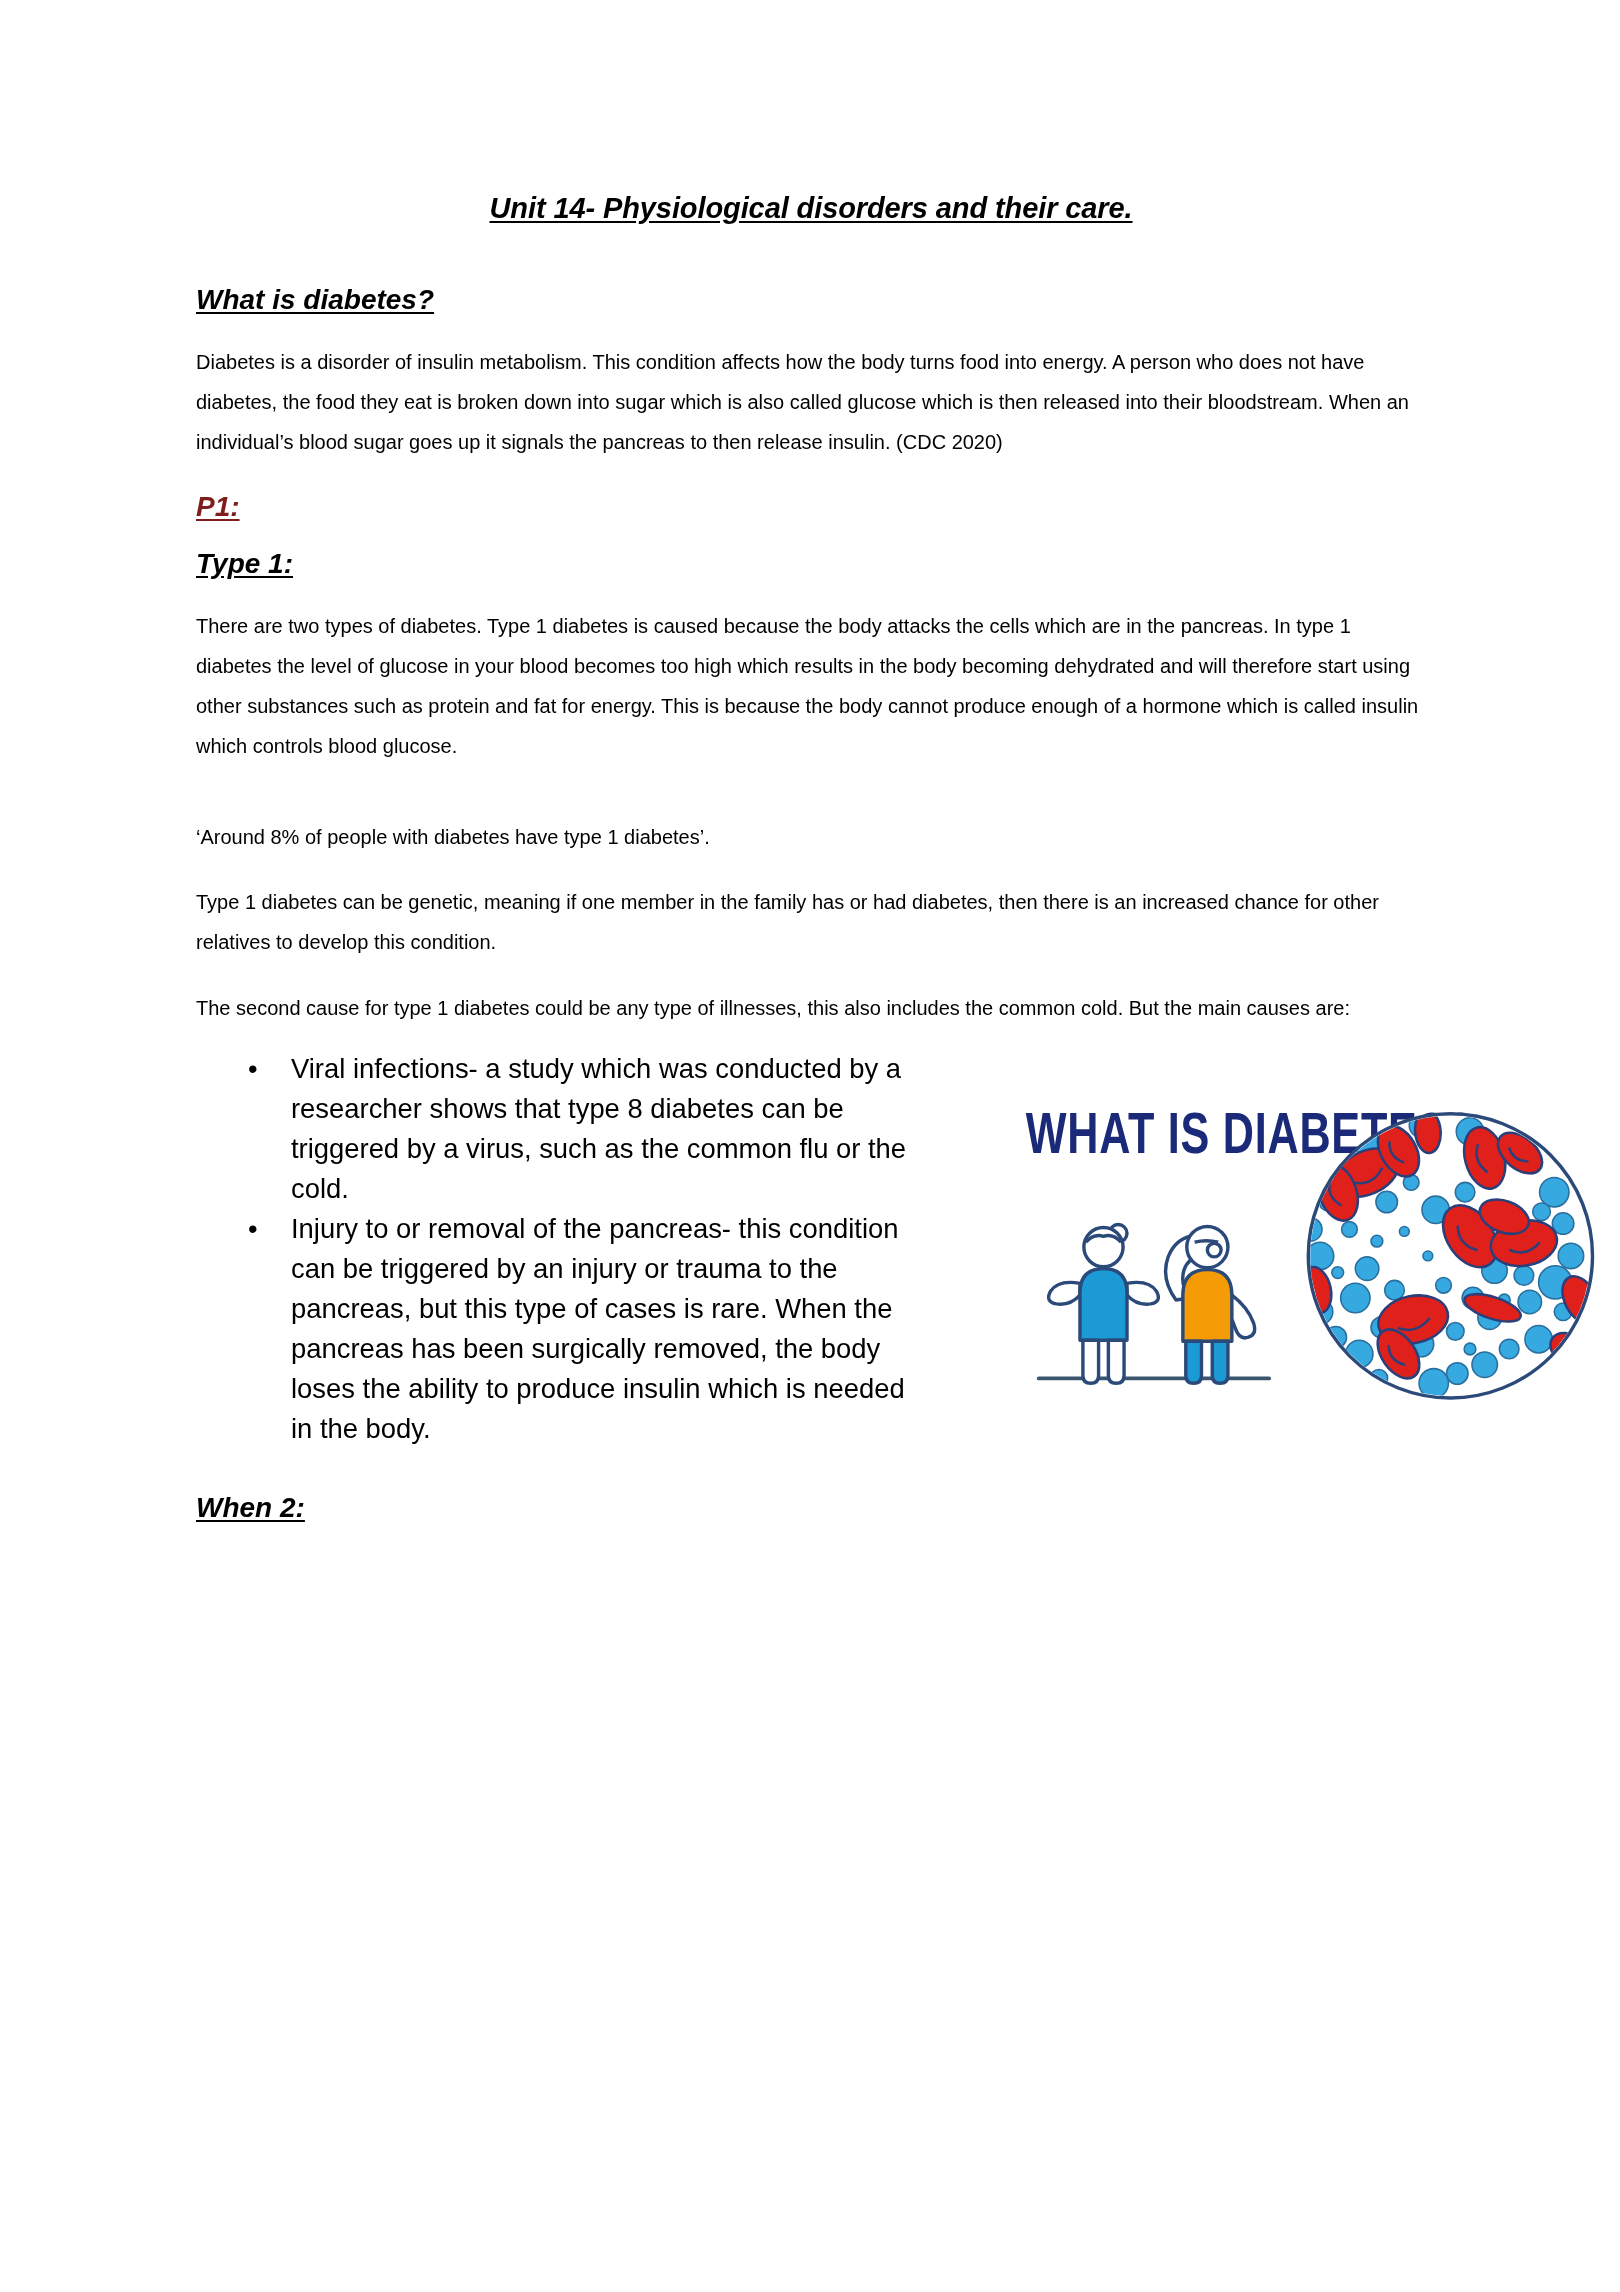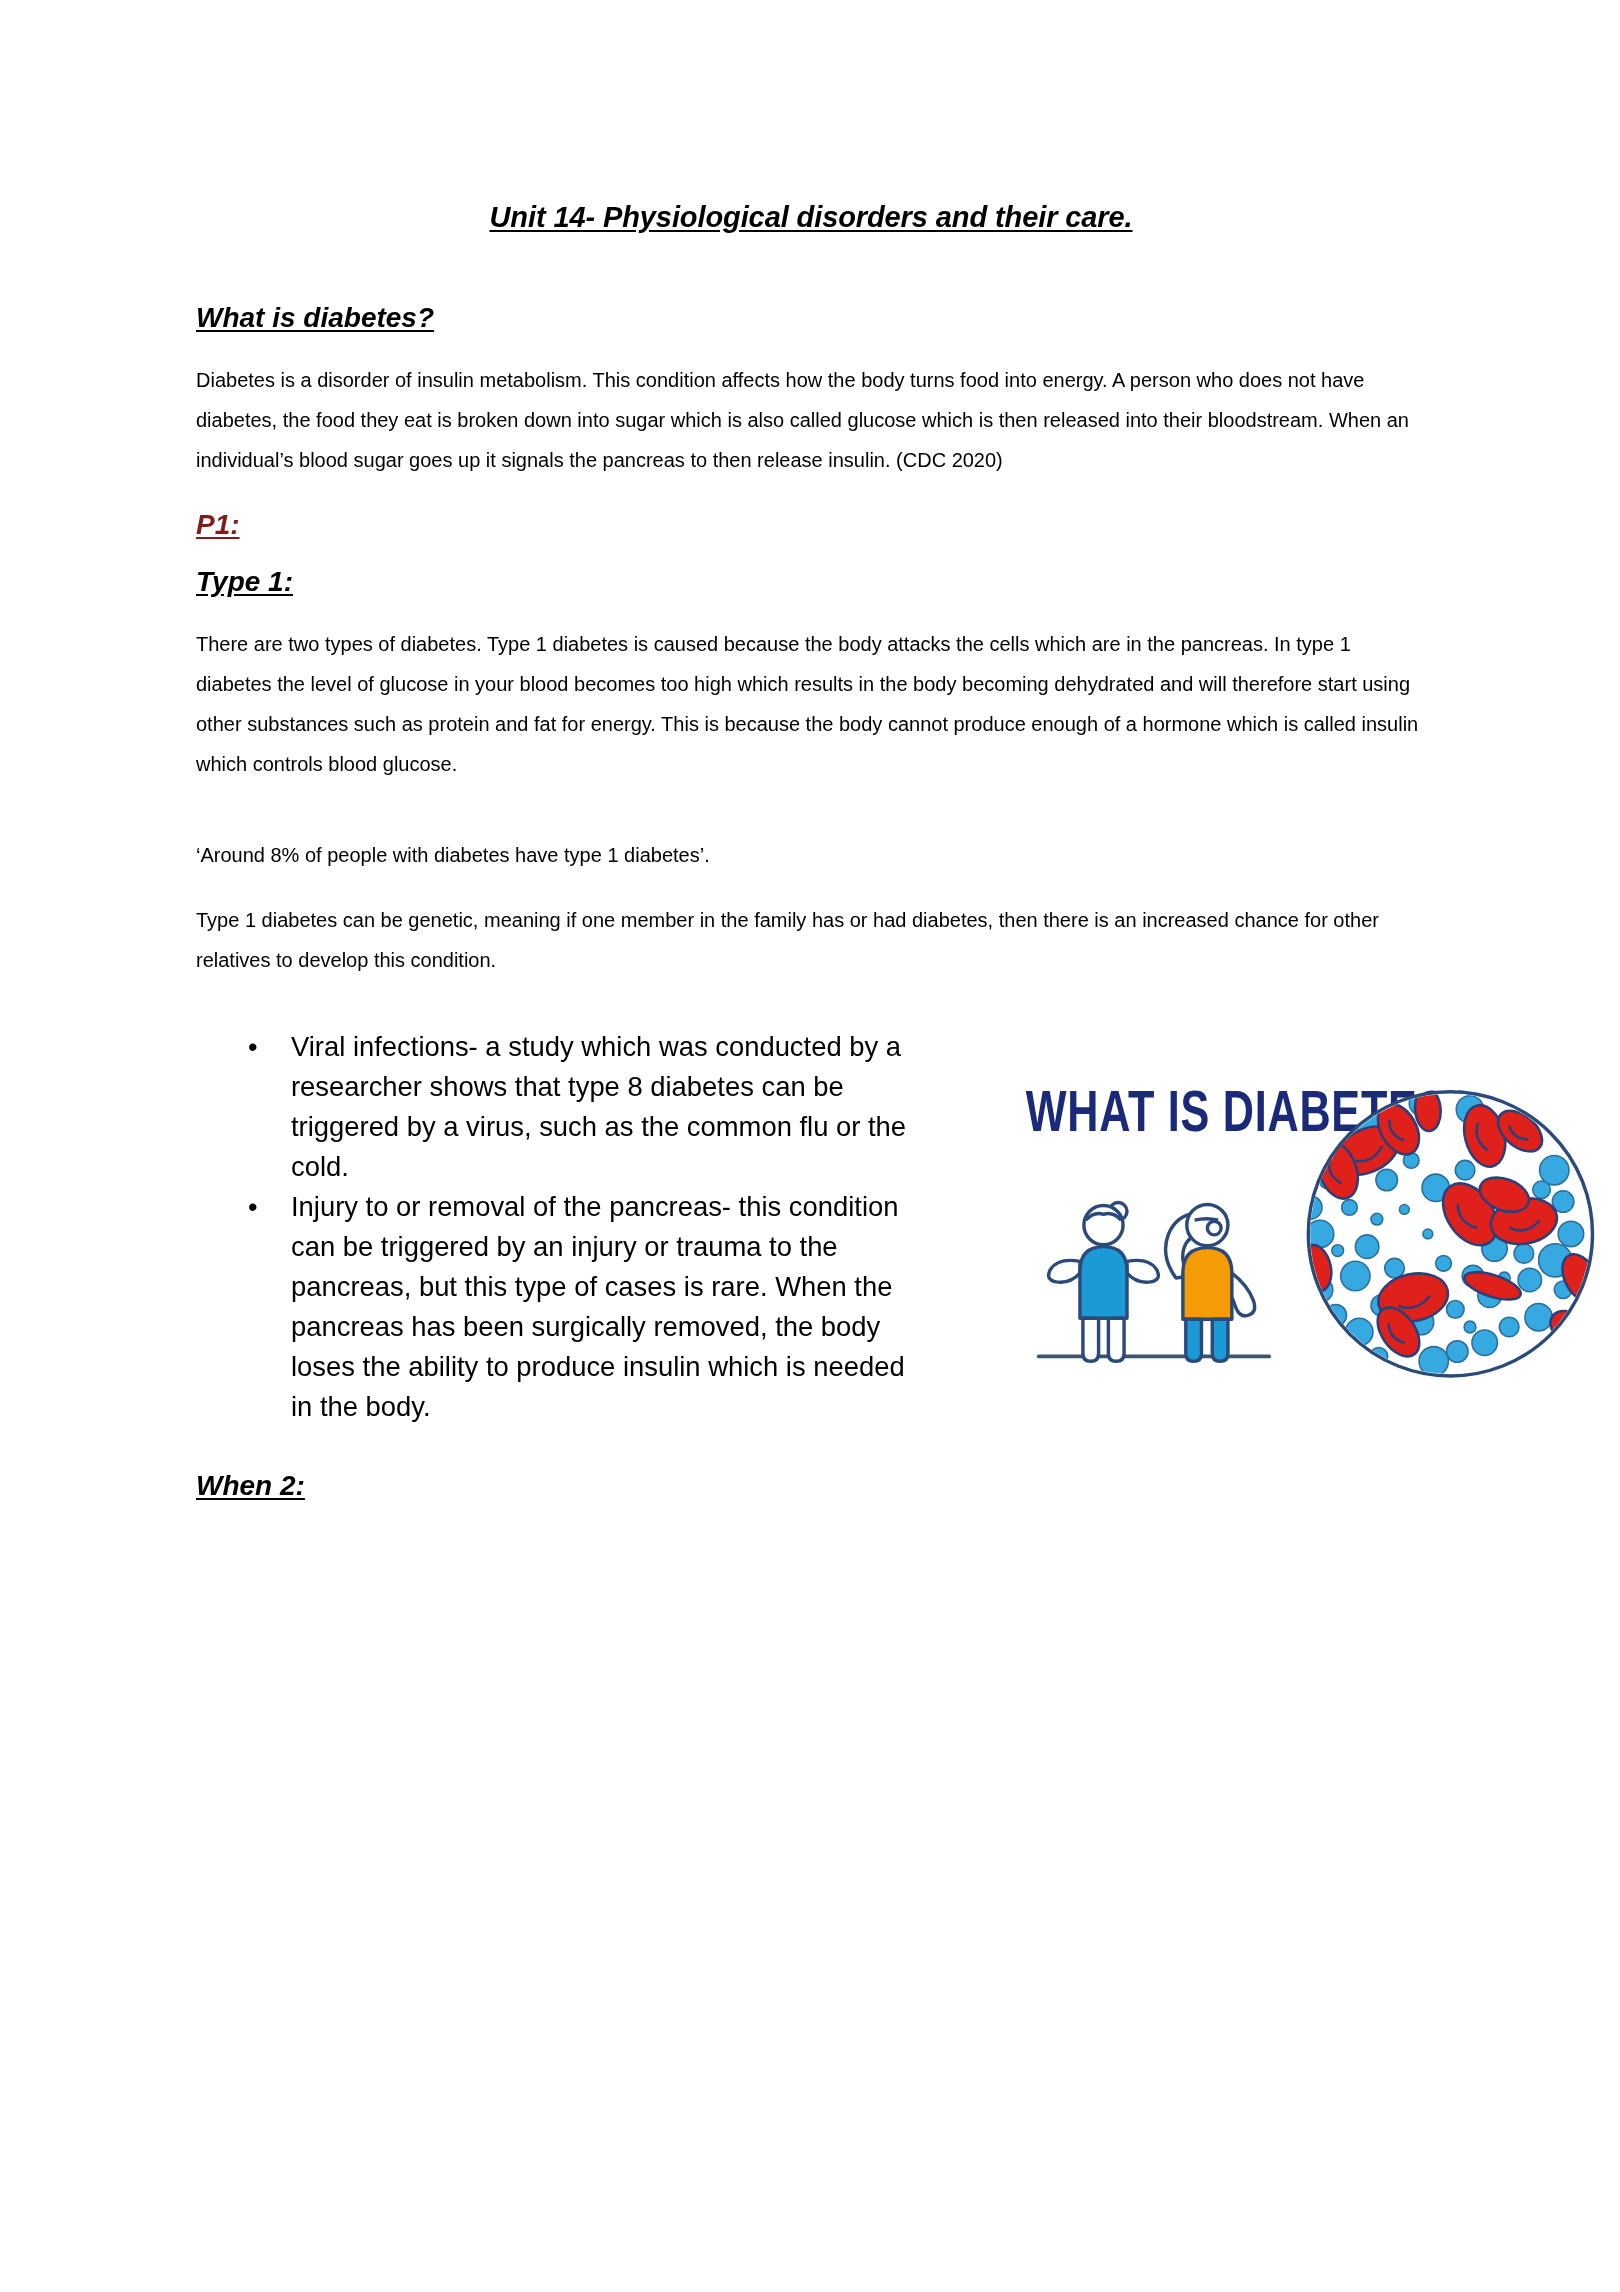--- a/index.html
+++ b/index.html
@@ -27,21 +27,21 @@
   }
 
   
   .doc-title {
     text-align: center;
     font-size: 29px;
     font-weight: bold;
     font-style: italic;
     text-decoration: underline;
     text-underline-offset: 2.9px;
-    margin: 9px;
+    margin: 0;
     padding-top: 192px;
     letter-spacing: -0.1px;
   }
   .heading {
     font-size: 28px;
     font-weight: bold;
     font-style: italic;
     text-decoration: underline;
     text-underline-offset: 2.9px;
     margin: 0;
@@ -142,20 +142,21 @@
     <div class="gap-26"></div>
 
     <p class="para">‘Around 8% of people with diabetes have type 1 diabetes’.</p>
 
     <div class="gap-26"></div>
 
     <p class="para">Type 1 diabetes can be genetic, meaning if one member in the family has or had diabetes, then there is an increased chance for other relatives to develop this condition.</p>
 
     <div class="gap-26"></div>
 
+    <p class="para">The second cause for type 1 diabetes could be any type of illnesses, this also includes the common cold. But the main causes are:</p>
 
     <div class="gap-22"></div>
 
     <div class="bullet-region">
       <ul class="bullets">
         <li>
           <span class="bullet-dot">•</span>
           <span>Viral infections- a study which was conducted by a researcher shows that type 8 diabetes can be triggered by a virus, such as the common flu or the cold.</span>
         </li>
         <li>

